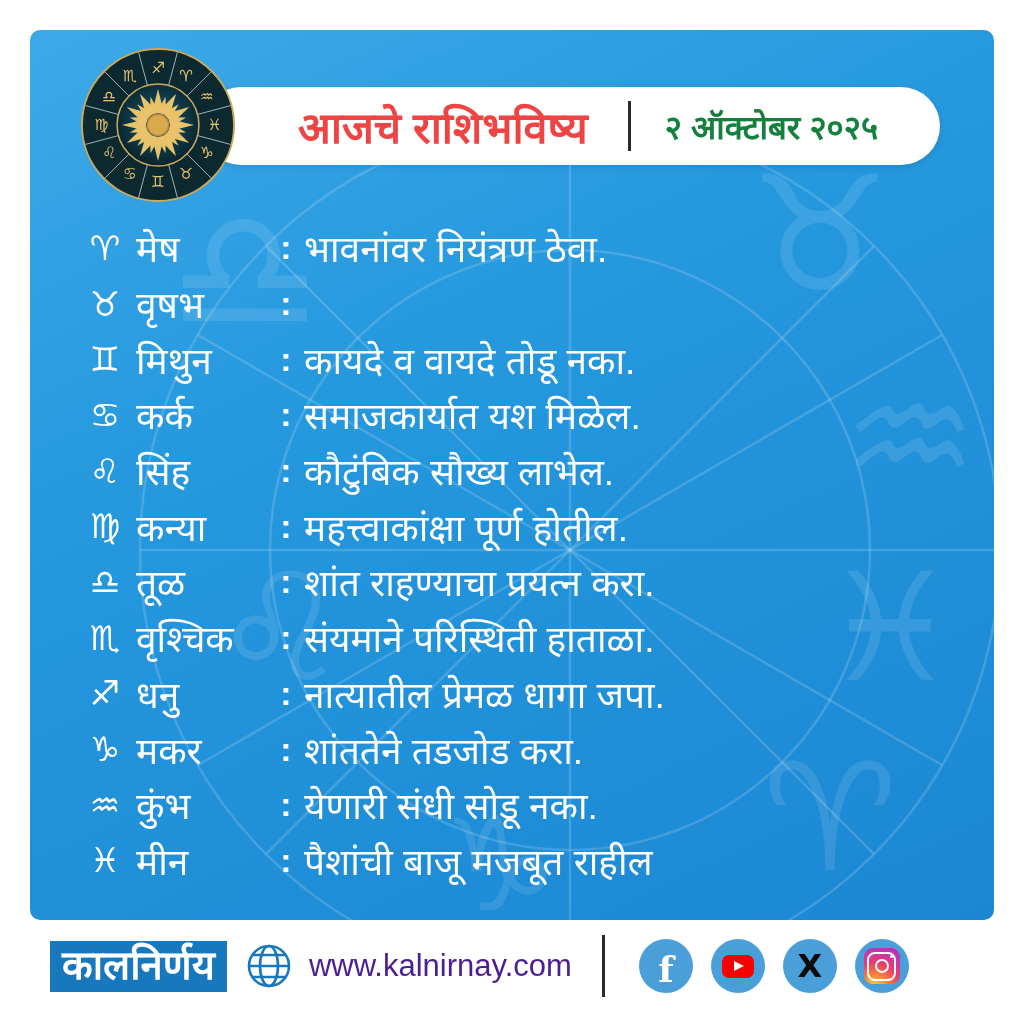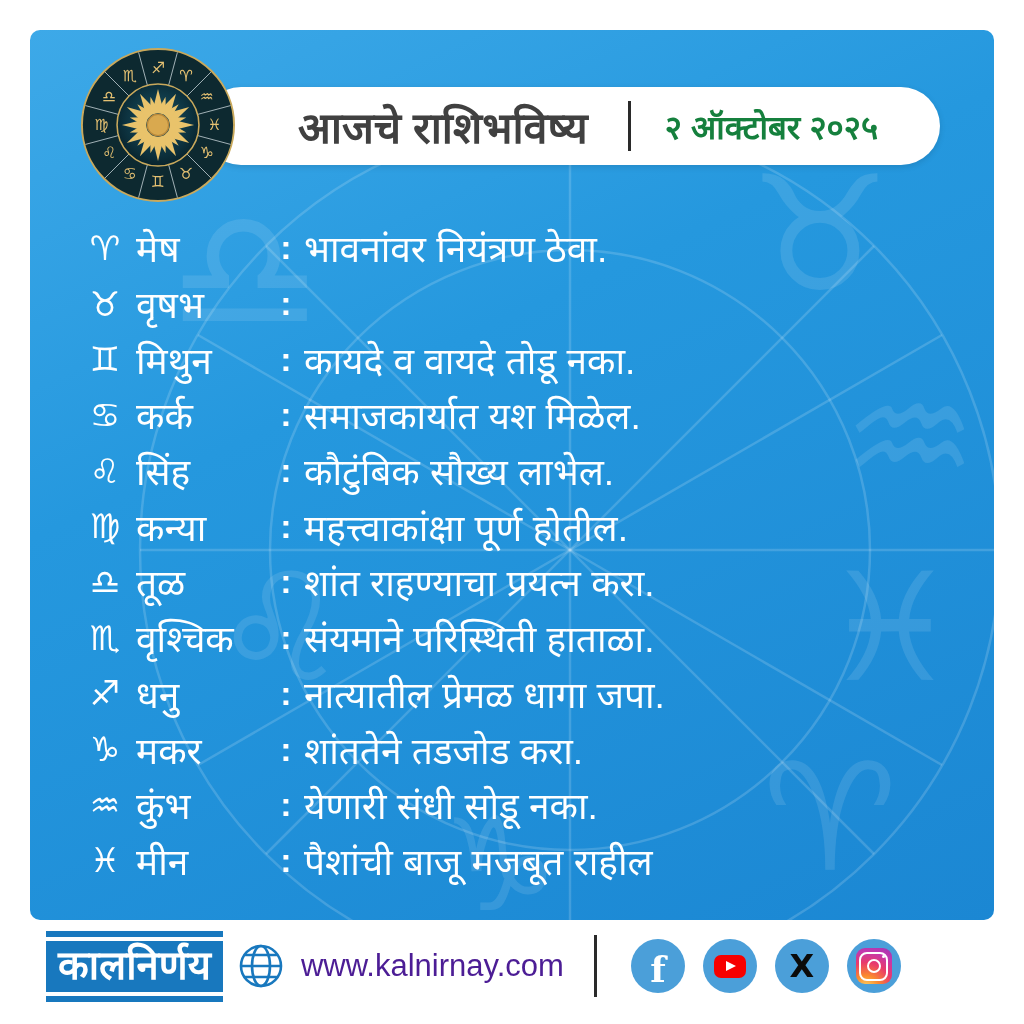--- a/index.html
+++ b/index.html
@@ -17,41 +17,41 @@
   .watermark { position:absolute; inset:0; pointer-events:none; }
 
   
   .pill {
     position:absolute; left:172px; top:57px; width:738px; height:78px;
     background:#ffffff; border-radius:40px;
     display:flex; align-items:center; padding:0 40px 0 96px;
     box-shadow:0 2px 6px rgba(0,0,0,.12);
     white-space:nowrap; z-index:2;
   }
-  .title { font-size:43px; font-weight:800; color:#404040; }
+  .title { font-size:43px; font-weight:800; color:#ef4444; }
   .hdr-divider { width:3px; height:50px; background:#2a2a2a; margin:0 34px 0 40px; }
   .date { font-size:33px; font-weight:700; color:#15803d; }
 
   .wheel { position:absolute; left:50px; top:17px; width:156px; height:156px; z-index:3; }
 
   
   .rows { position:absolute; left:44px; top:190px; right:26px; z-index:1; }
   .row { height:55.7px; display:grid; grid-template-columns:62px 132px 36px 1fr; align-items:center; }
   .zicon { font-size:34px; color:#ffffff; text-align:center; line-height:1;
            font-family:"DejaVu Sans",sans-serif; }
   .sign { font-size:37px; font-weight:400; color:#ffffff; white-space:nowrap; }
   .colon { font-size:34px; font-weight:700; color:#ffffff; text-align:center; }
   .pred { font-size:37px; font-weight:400; color:#ffffff; white-space:nowrap; }
 
   
   .footer {
     position:absolute; left:30px; top:922px; width:964px; height:88px;
     background:#ffffff; display:flex; align-items:center;
   }
-  .brand-logo { display:flex; flex-direction:column; gap:4px; margin-left:16px; cursor:pointer; }
+  .brand-logo { display:flex; flex-direction:row; gap:4px; margin-left:16px; cursor:pointer; }
   .brand-bar { height:6px; background:#1878be; }
   .brand-main { background:#1878be; color:#ffffff; font-size:40px; font-weight:800;
                 line-height:1.15; padding:1px 12px 4px; white-space:nowrap; }
   .globe { margin-left:14px; display:flex; }
   .url { margin-left:16px; font-size:31px; color:#4c1d95; white-space:nowrap; cursor:pointer; }
   .footer-divider { width:3px; height:62px; background:#2a2a2a; margin:0 34px 0 30px; }
   .socials { display:flex; gap:18px; align-items:center; }
   .soc { width:54px; height:54px; border-radius:50%; background:#4b9fd9;
          display:flex; align-items:center; justify-content:center; cursor:pointer; }
   .fb-glyph { color:#ffffff; font-size:36px; font-weight:700; font-family:"DejaVu Serif",serif;

